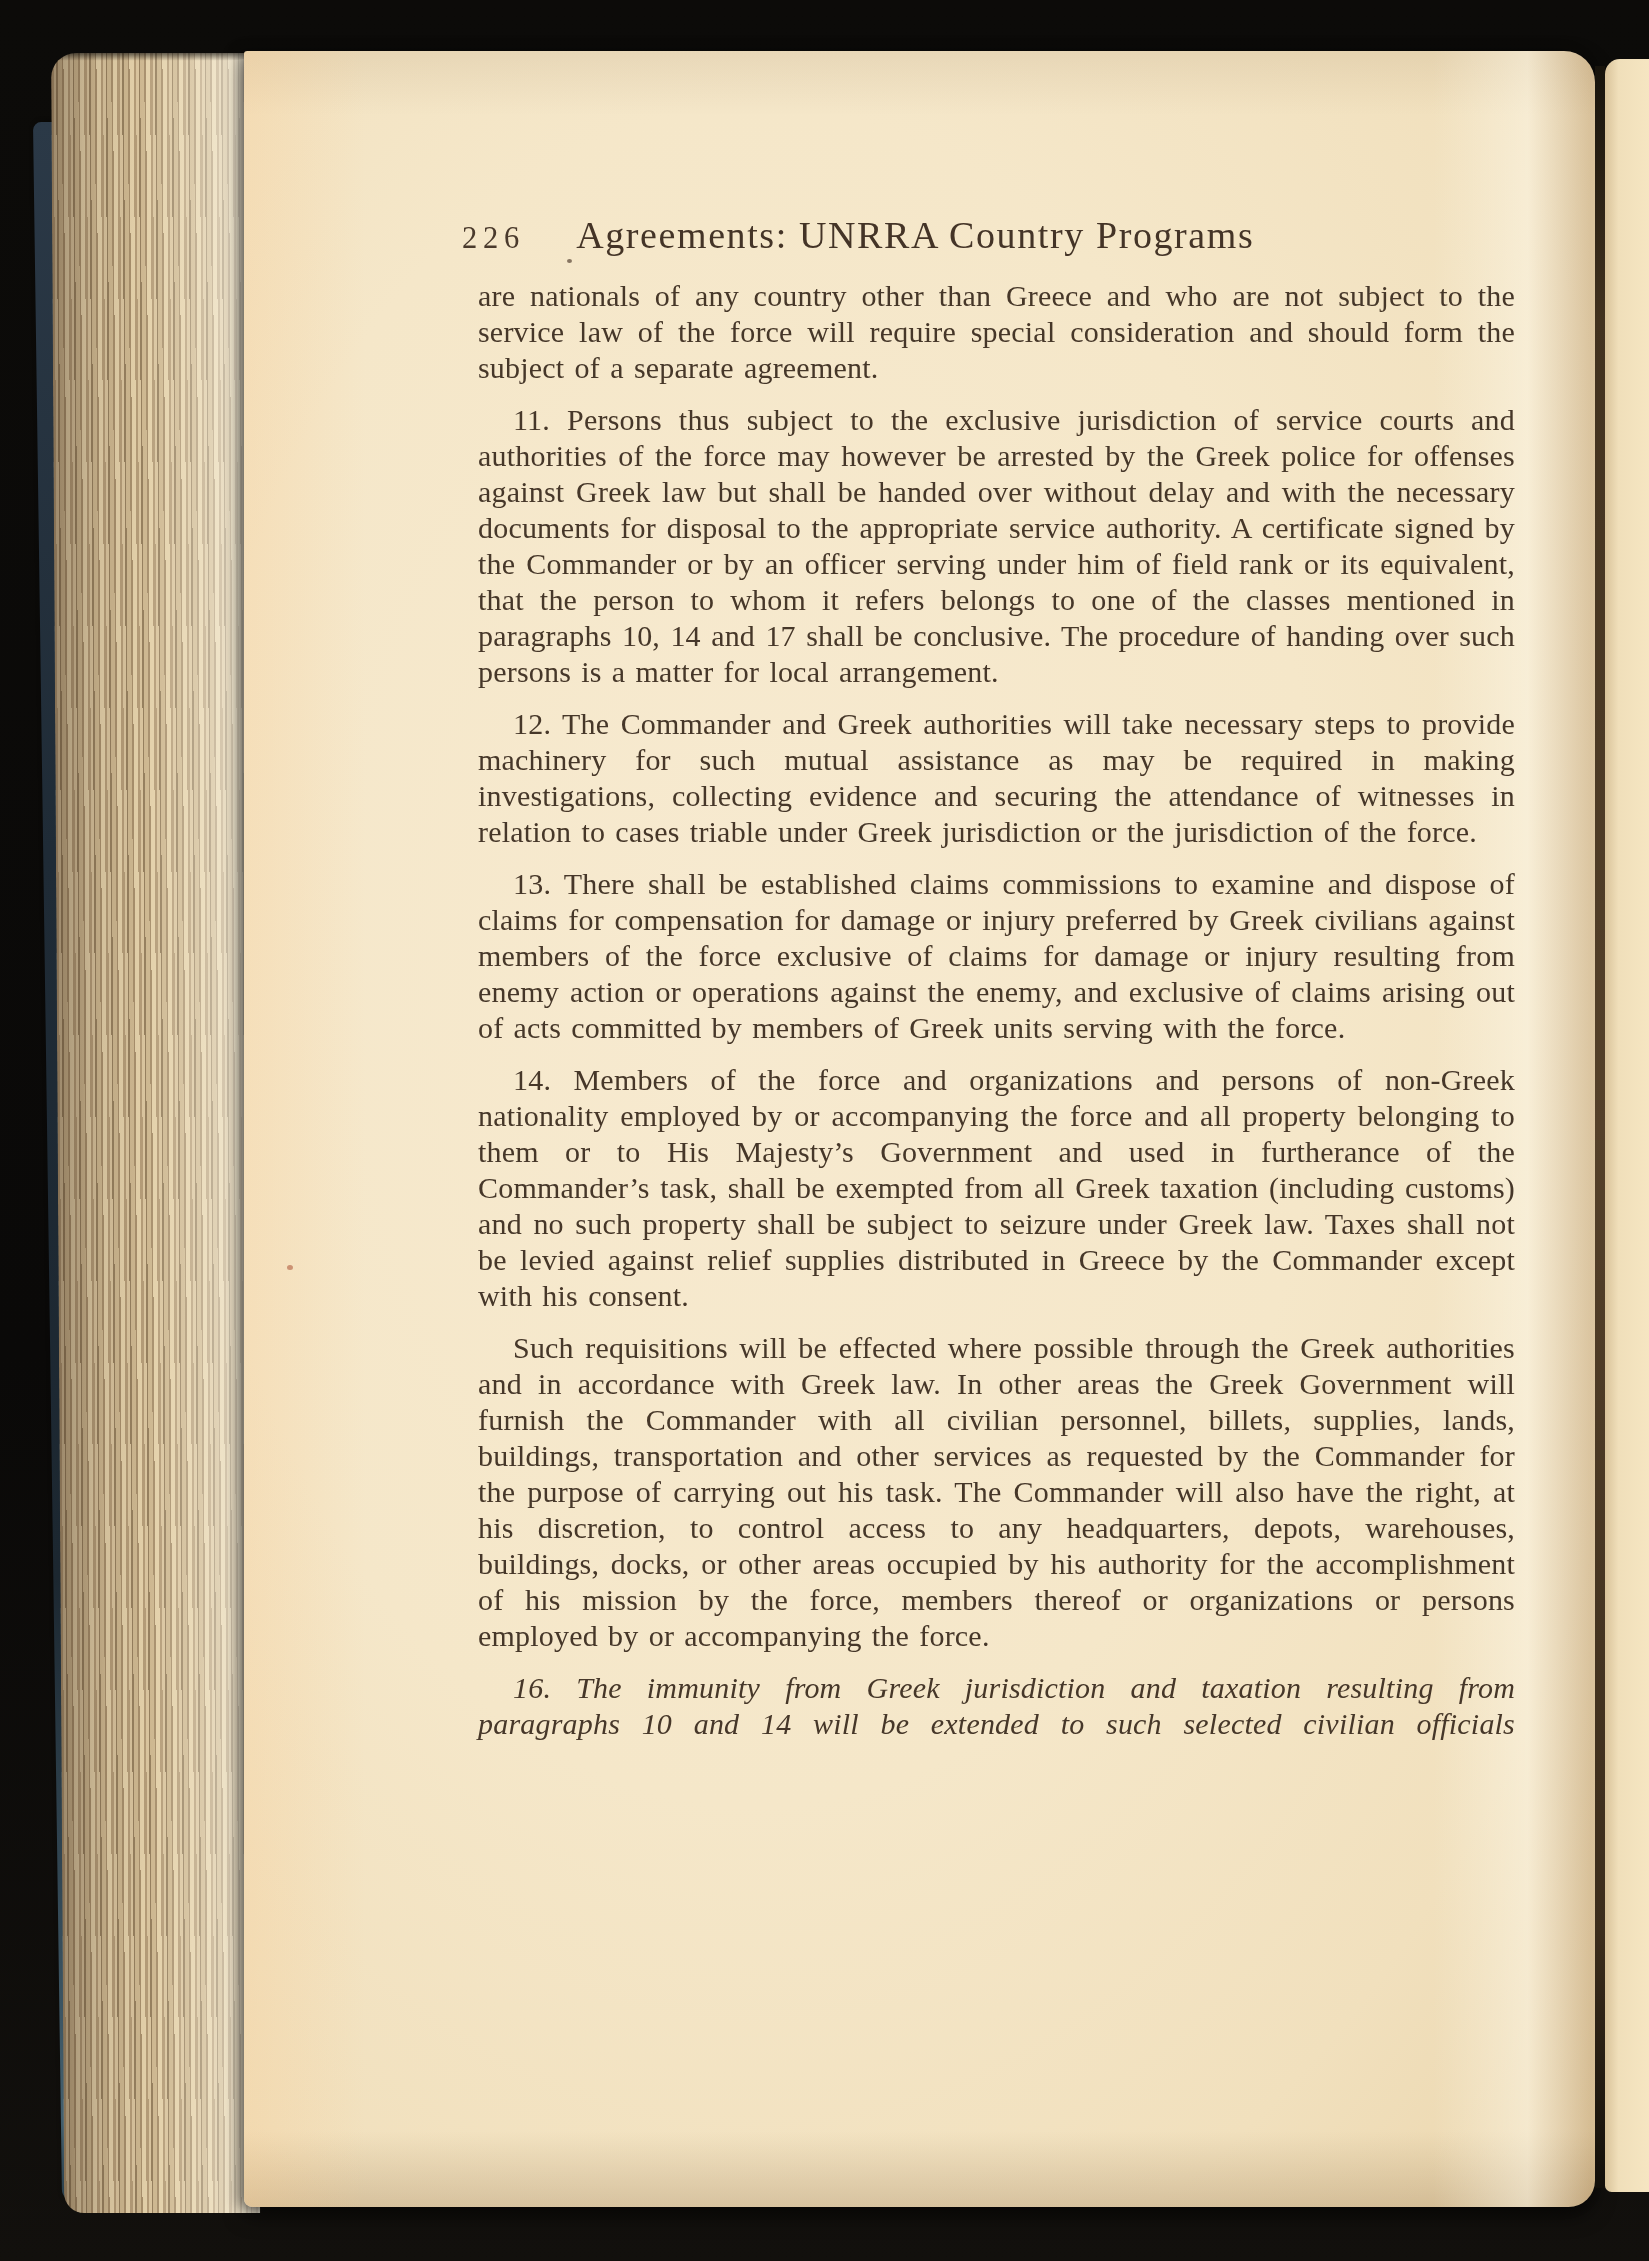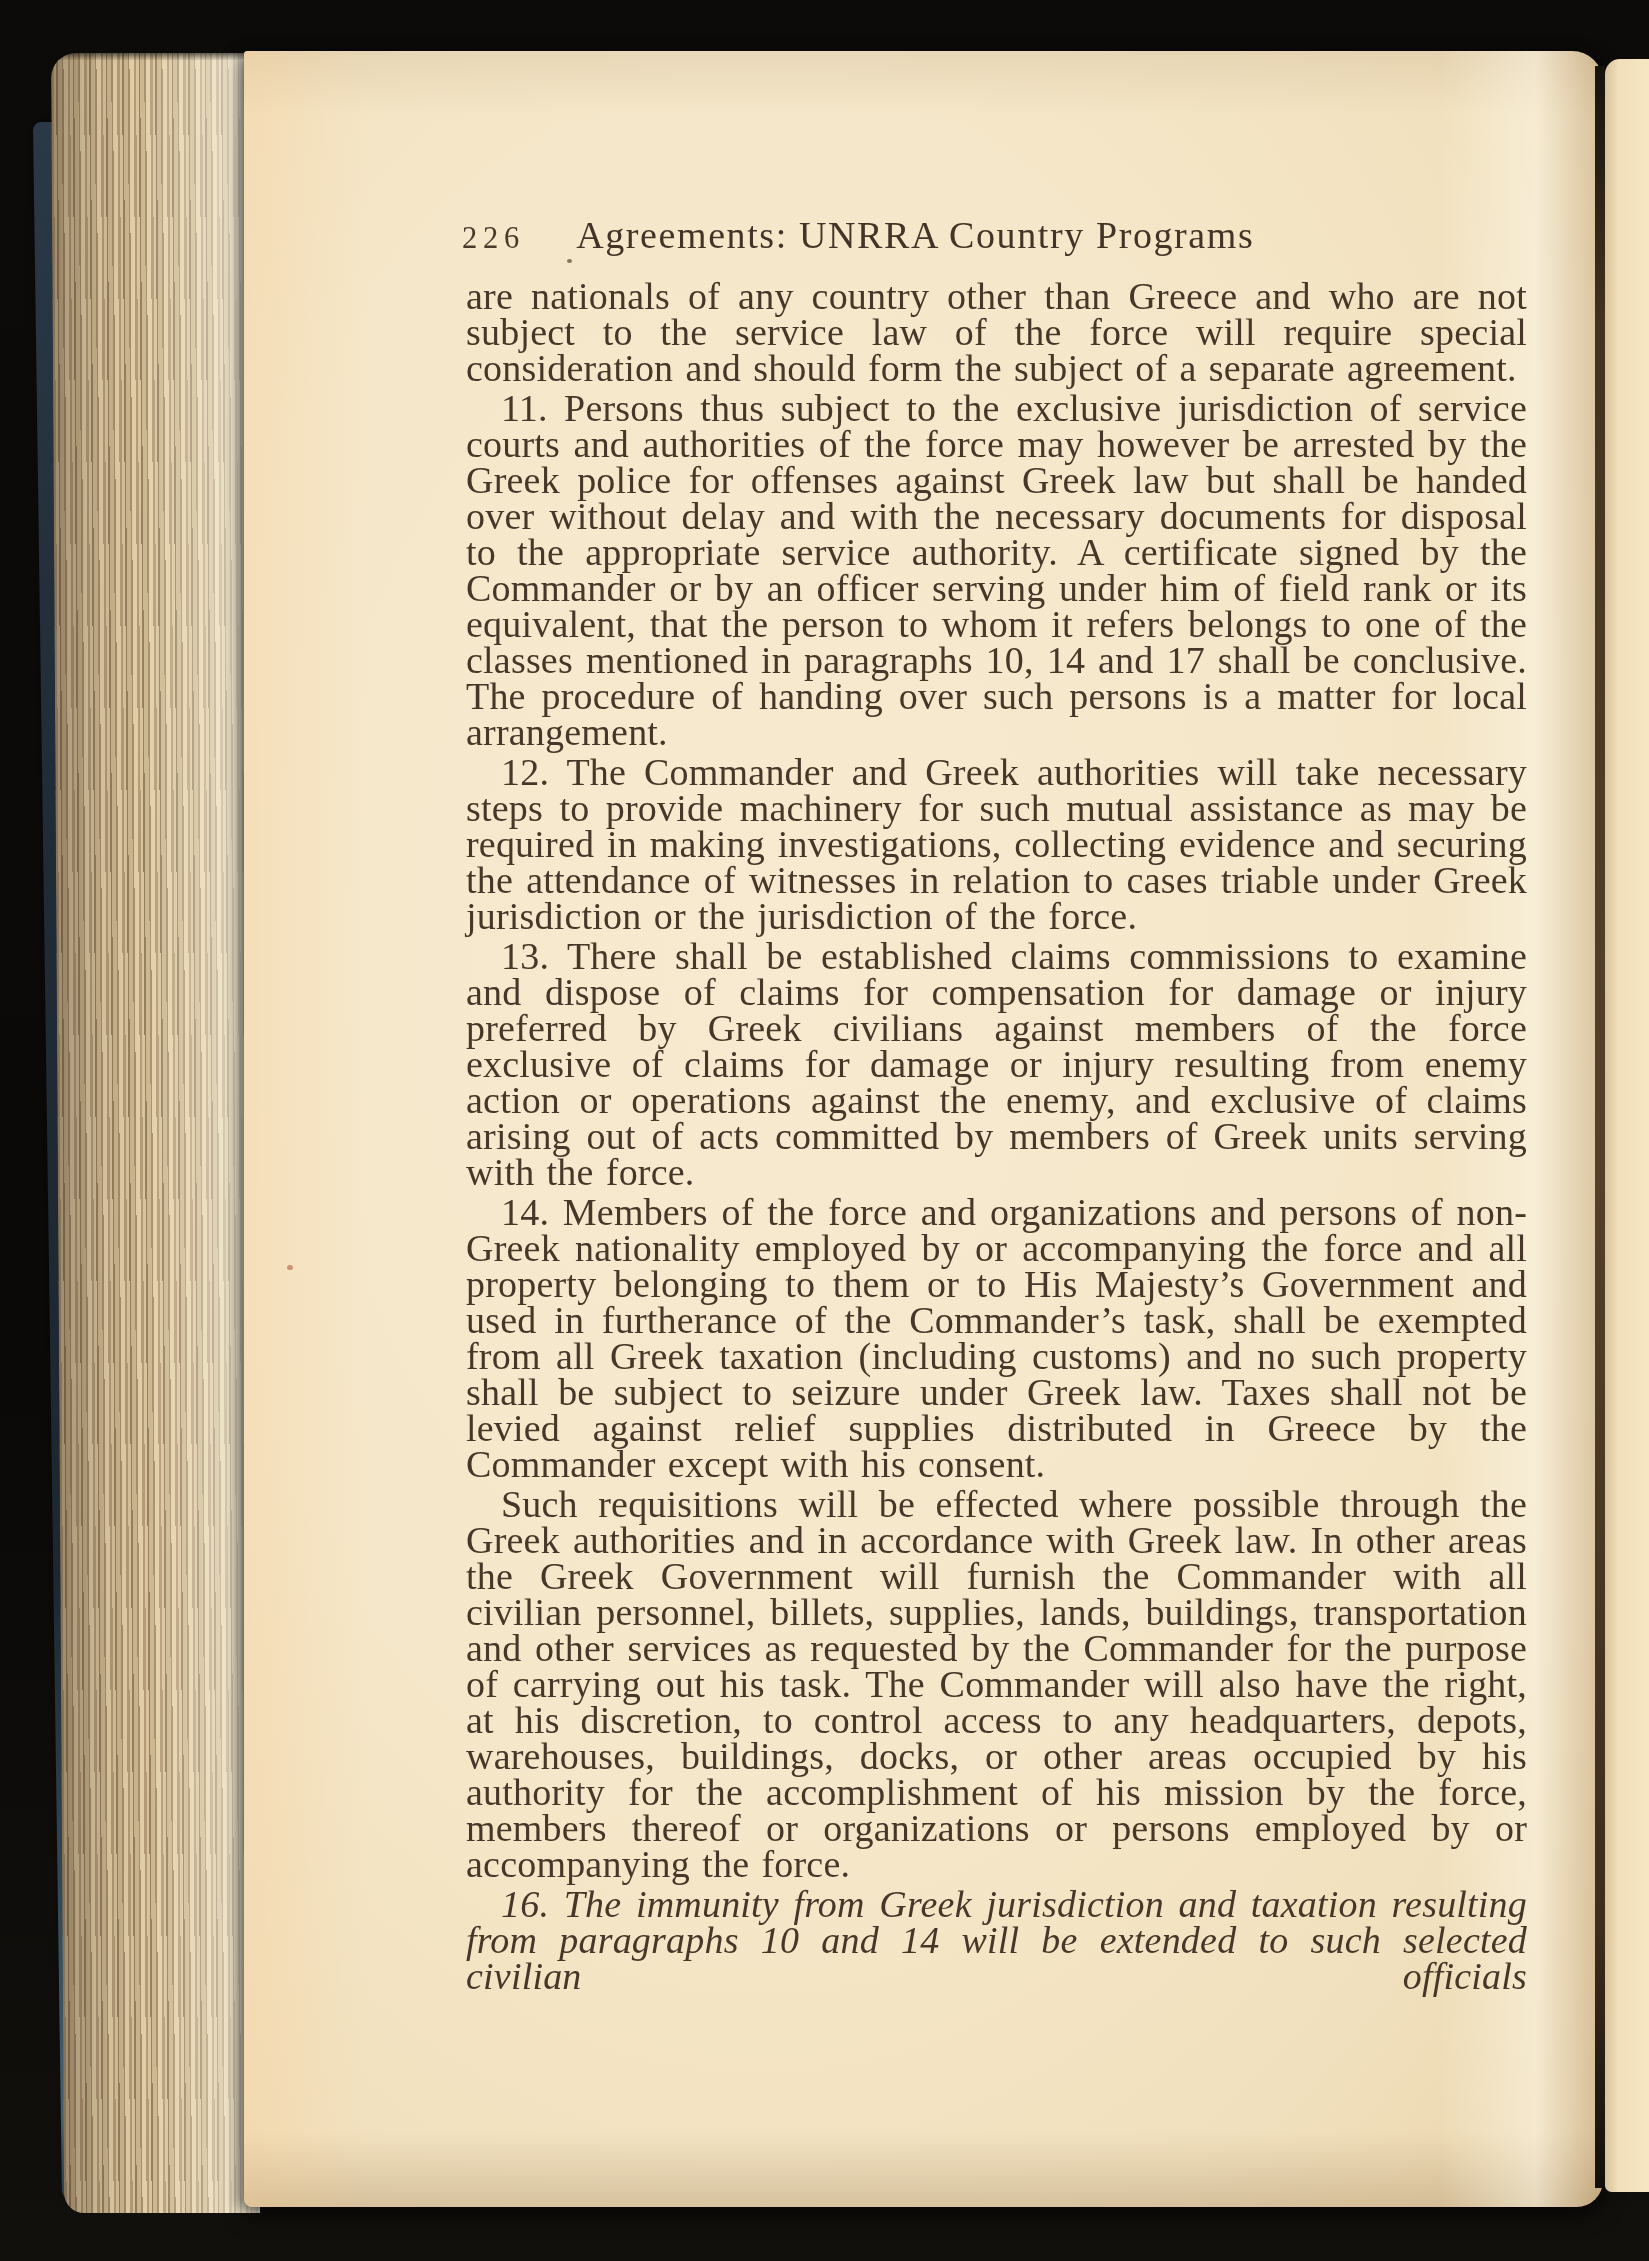--- a/index.html
+++ b/index.html
@@ -49,21 +49,20 @@
   
   .page{
     position:absolute;left:244px;top:51px;width:1351px;height:2156px;
     border-radius:3.3px 31px 26.4px 8.2px;
     background:
       linear-gradient(90deg, rgba(246,200,142,0.28) 0%, rgba(246,200,142,0.0) 9%),
       linear-gradient(90deg, rgba(0,0,0,0) 88%, rgba(255,252,240,0.45) 95%, rgba(140,100,55,0.22) 99.6%),
       linear-gradient(180deg, rgba(120,85,45,0.10) 0%, rgba(120,85,45,0.0) 3%, rgba(120,85,45,0.0) 96.5%, rgba(120,85,45,0.22) 100%),
       radial-gradient(ellipse at 38% 42%, #f7ead0 0%, #f5e7c9 48%, #f1e0bd 78%, #ead5ac 100%);
     box-shadow:-5px 0 11.5px rgba(0,0,0,0.35), 0 8.2px 20px rgba(0,0,0,0.55);
-    padding-left:8px;
   }
   
   .gutter{
     position:absolute;left:1595px;top:66px;width:10px;height:2122px;
     background:linear-gradient(180deg,#141108 0%, #3f3категор220 0%, #42321f 12%, #55412a 50%, #3c2d1c 88%, #120f0a 100%);
     background:linear-gradient(180deg,#17130c 0%, #42321f 12%, #55412a 50%, #3c2d1c 88%, #120f0a 100%);
   }
   
   .facing{
     position:absolute;left:1605px;top:59px;width:45px;height:2133px;
@@ -88,22 +87,22 @@
   }
   .runhead{
     font-size:38px;
     letter-spacing:1.6px;
     color:#443427;
   }
   .bodytext{
     text-align:justify;
   }
   .para{
-    margin:4px;
-    font-size:38px;
+    margin:16px;
+    font-size:30px;
     line-height:36px;
     text-indent:35px;
     word-spacing:2.5px;
     letter-spacing:0.2px;
     color:#463729;
     text-rendering:optimizeLegibility;
   }
   .para.noindent{text-indent:0;}
   .para.justify-last{text-align-last:justify;font-style:italic;}
   .speck{position:absolute;border-radius:50%;}

